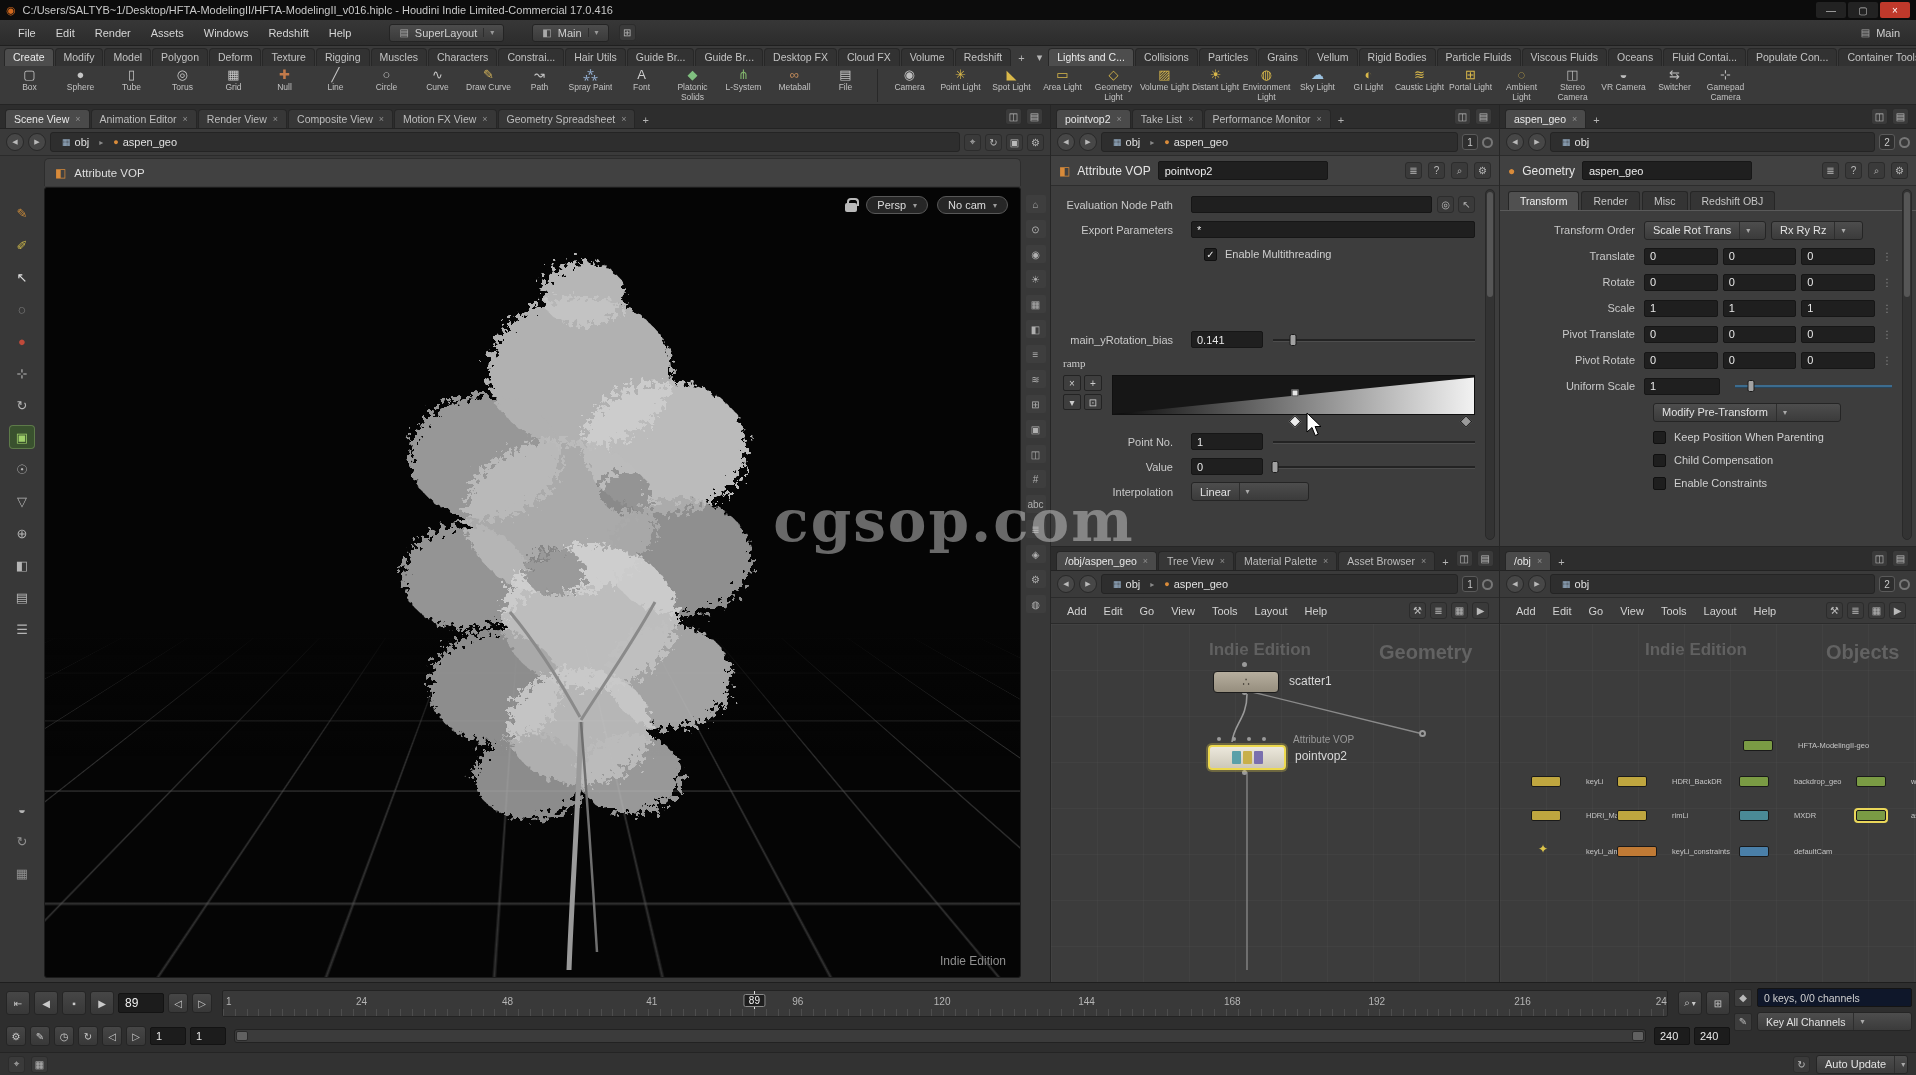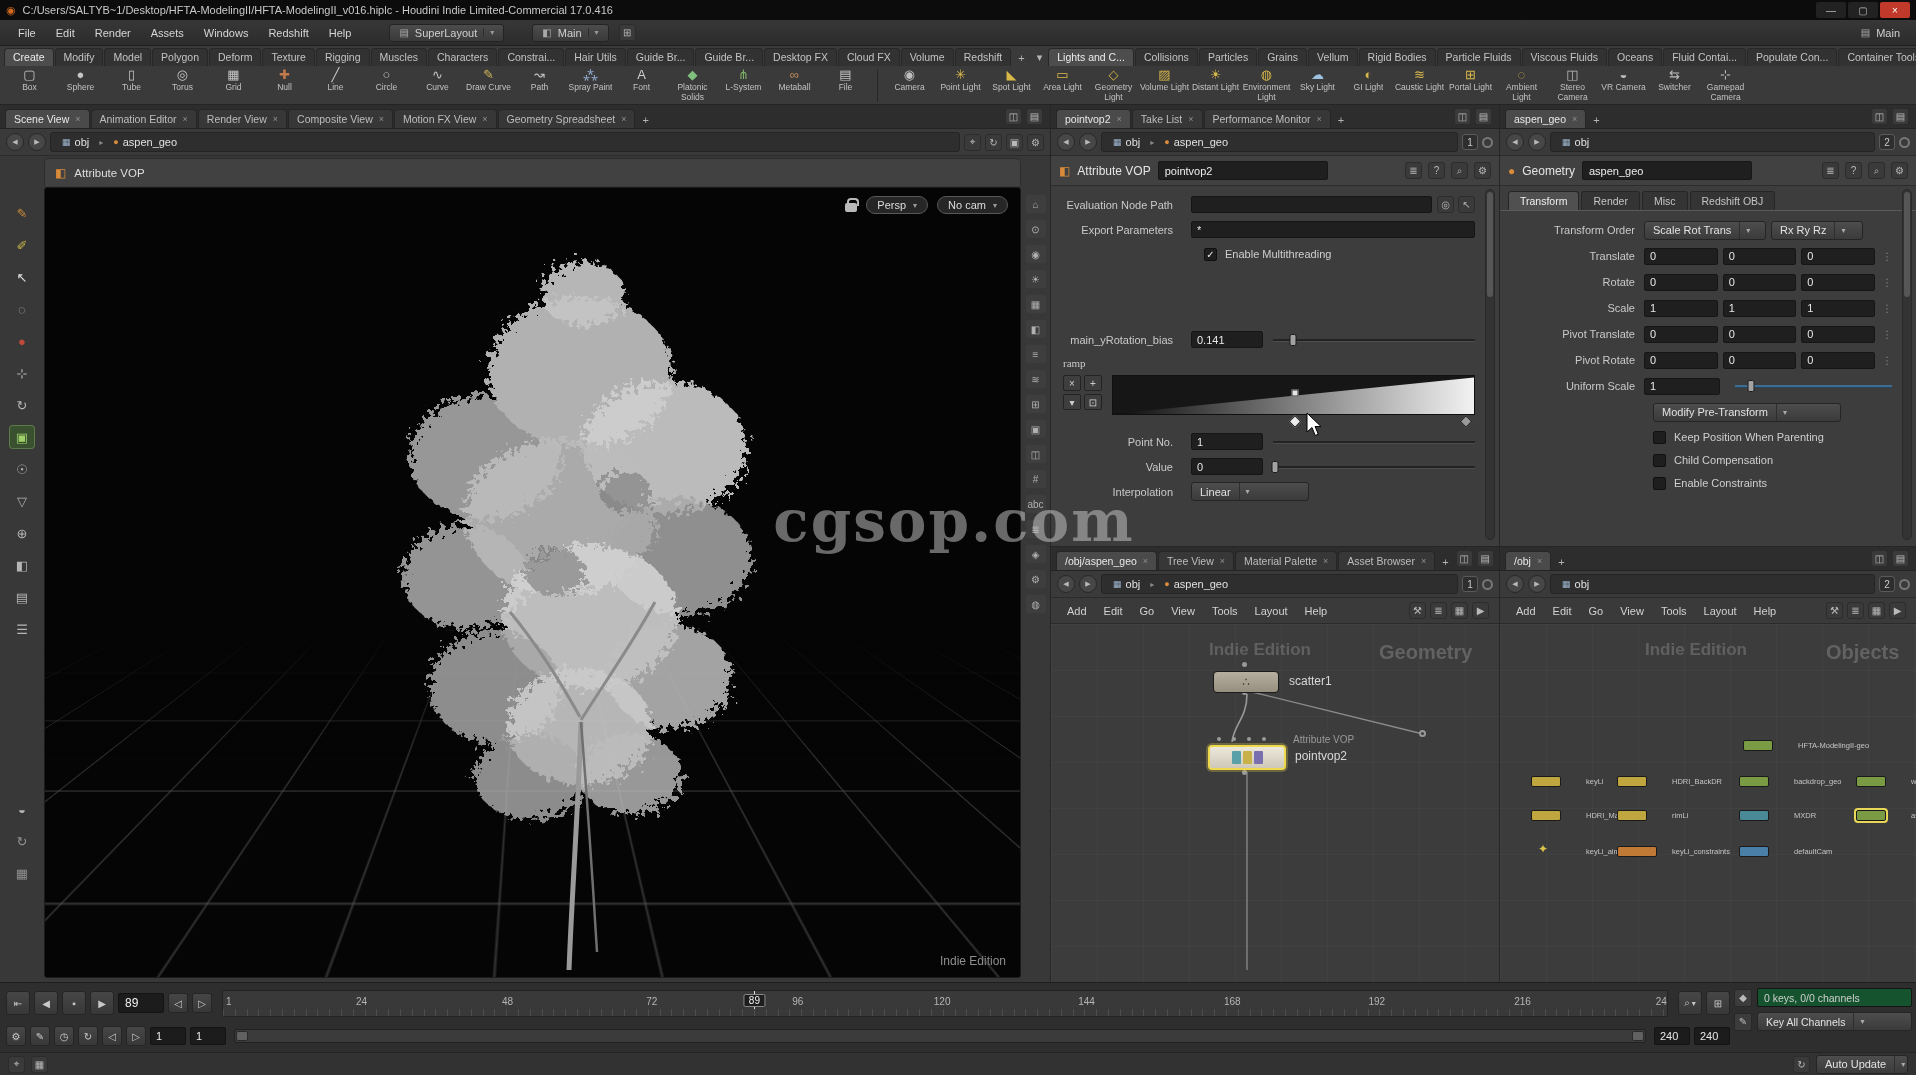--- a/index.html
+++ b/index.html
@@ -160,21 +160,21 @@
   .playhead { position:absolute; top:0; bottom:0; width:0; }
   .ph-line { position:absolute; left:0; top:0; bottom:0; width:1px; background:#e0e0e0; }
   .ph-label { position:absolute; top:3px; left:0; transform:translateX(-50%); background:#1d1d1d; border:1px solid #8a8a8a; border-radius:2px; padding:0 4px; font-size:10px; color:#f2f2f2; }
   .range-field { width:36px; height:18px; background:#1c1c1c; border:1px solid #131313; border-radius:2px; color:#e8e8e8; display:inline-flex; align-items:center; padding:0 5px; font-size:11px; flex:none; }
   .rtrack { flex:1; height:14px; background:#3b3b3b; border:1px solid #222; border-radius:3px; position:relative; margin:0 4px; }
   .rtrack::before,.rtrack::after { content:""; position:absolute; top:1px; bottom:1px; width:10px; background:#616161; border:1px solid #2a2a2a; border-radius:2px; }
   .rtrack::before { left:1px; } .rtrack::after { right:1px; }
   #key-cluster { position:absolute; right:4px; top:5px; width:178px; display:flex; flex-direction:column; gap:5px; }
   .kc-row { display:flex; gap:5px; align-items:center; }
   .kicon { width:18px; height:18px; display:inline-flex; align-items:center; justify-content:center; background:#3c3c3c; border:1px solid #282828; border-radius:2px; color:#b9b9b9; font-size:10px; }
-  .keys-status { flex:1; height:19px; background:#14532d; border:1px solid #141414; border-radius:2px; display:flex; align-items:center; padding:0 6px; color:#cfcfcf; font-size:10.5px; }
+  .keys-status { flex:1; height:19px; background:#0f172a; border:1px solid #141414; border-radius:2px; display:flex; align-items:center; padding:0 6px; color:#cfcfcf; font-size:10.5px; }
   .kall { flex:1; height:19px; font-size:10.5px; }
 
   
   #statusbar { position:absolute; left:0; top:1052px; width:1916px; height:23px; background:#323232; border-top:1px solid #242424; display:flex; align-items:center; gap:6px; padding:0 8px; }
   .sb-right { margin-left:auto; display:flex; align-items:center; gap:6px; }
 
   
   #cgsop { position:absolute; left:764px; top:487px; width:380px; text-align:center; font-family:"DejaVu Serif",serif; font-size:58px; font-weight:bold; letter-spacing:2px; color:rgba(205,205,205,.5); z-index:60; pointer-events:none; }
   #cursor { position:absolute; left:1306px; top:412px; z-index:70; pointer-events:none; }
 </style>
@@ -1195,21 +1195,21 @@
       <span class="tbtn small">▷</span>
 
     <div class="ruler">
 
         <span class="tick" style="left:0.4%">1</span>
 
         <span class="tick" style="left:9.6%">24</span>
 
         <span class="tick" style="left:19.7%">48</span>
 
-        <span class="tick" style="left:29.7%">72</span>
+        <span class="tick" style="left:29.7%">41</span>
 
         <span class="tick" style="left:39.8%">96</span>
 
         <span class="tick" style="left:49.8%">120</span>
 
         <span class="tick" style="left:59.8%">144</span>
 
         <span class="tick" style="left:69.9%">168</span>
 
         <span class="tick" style="left:79.9%">192</span>

